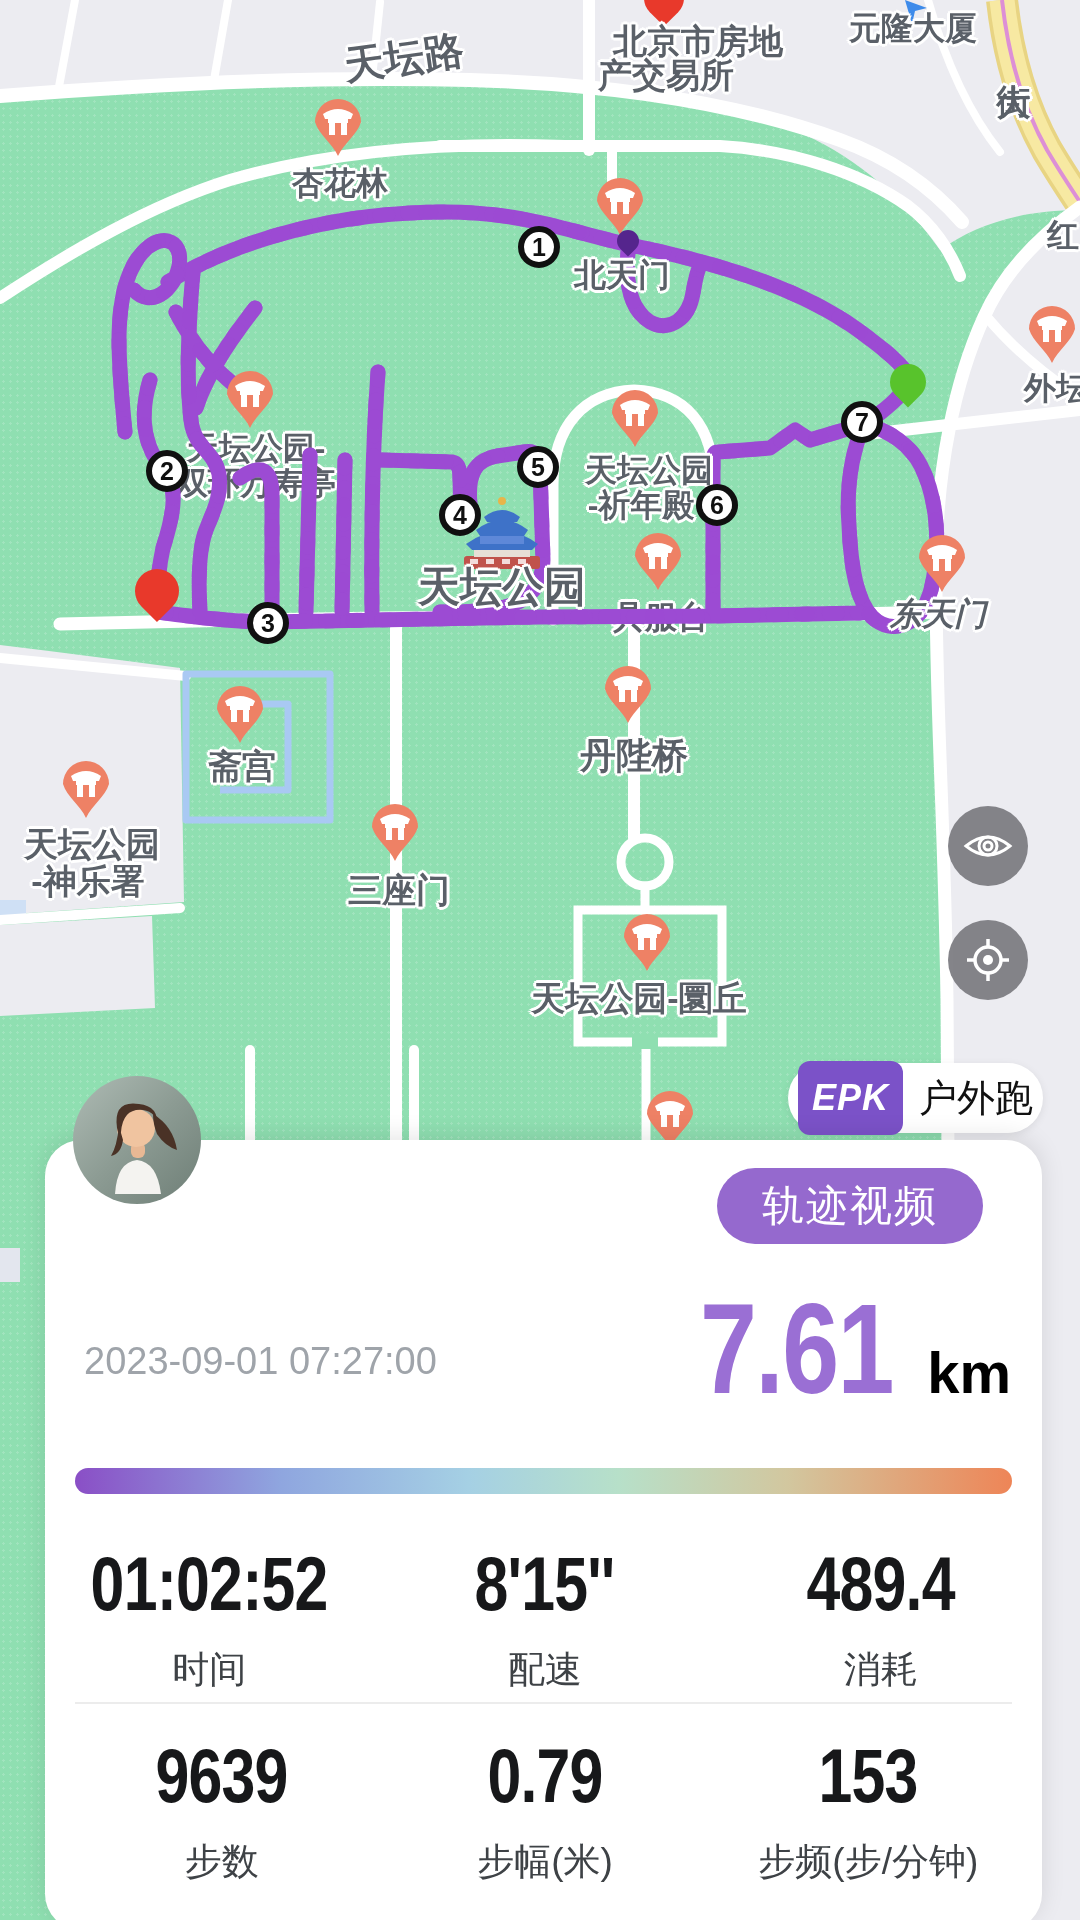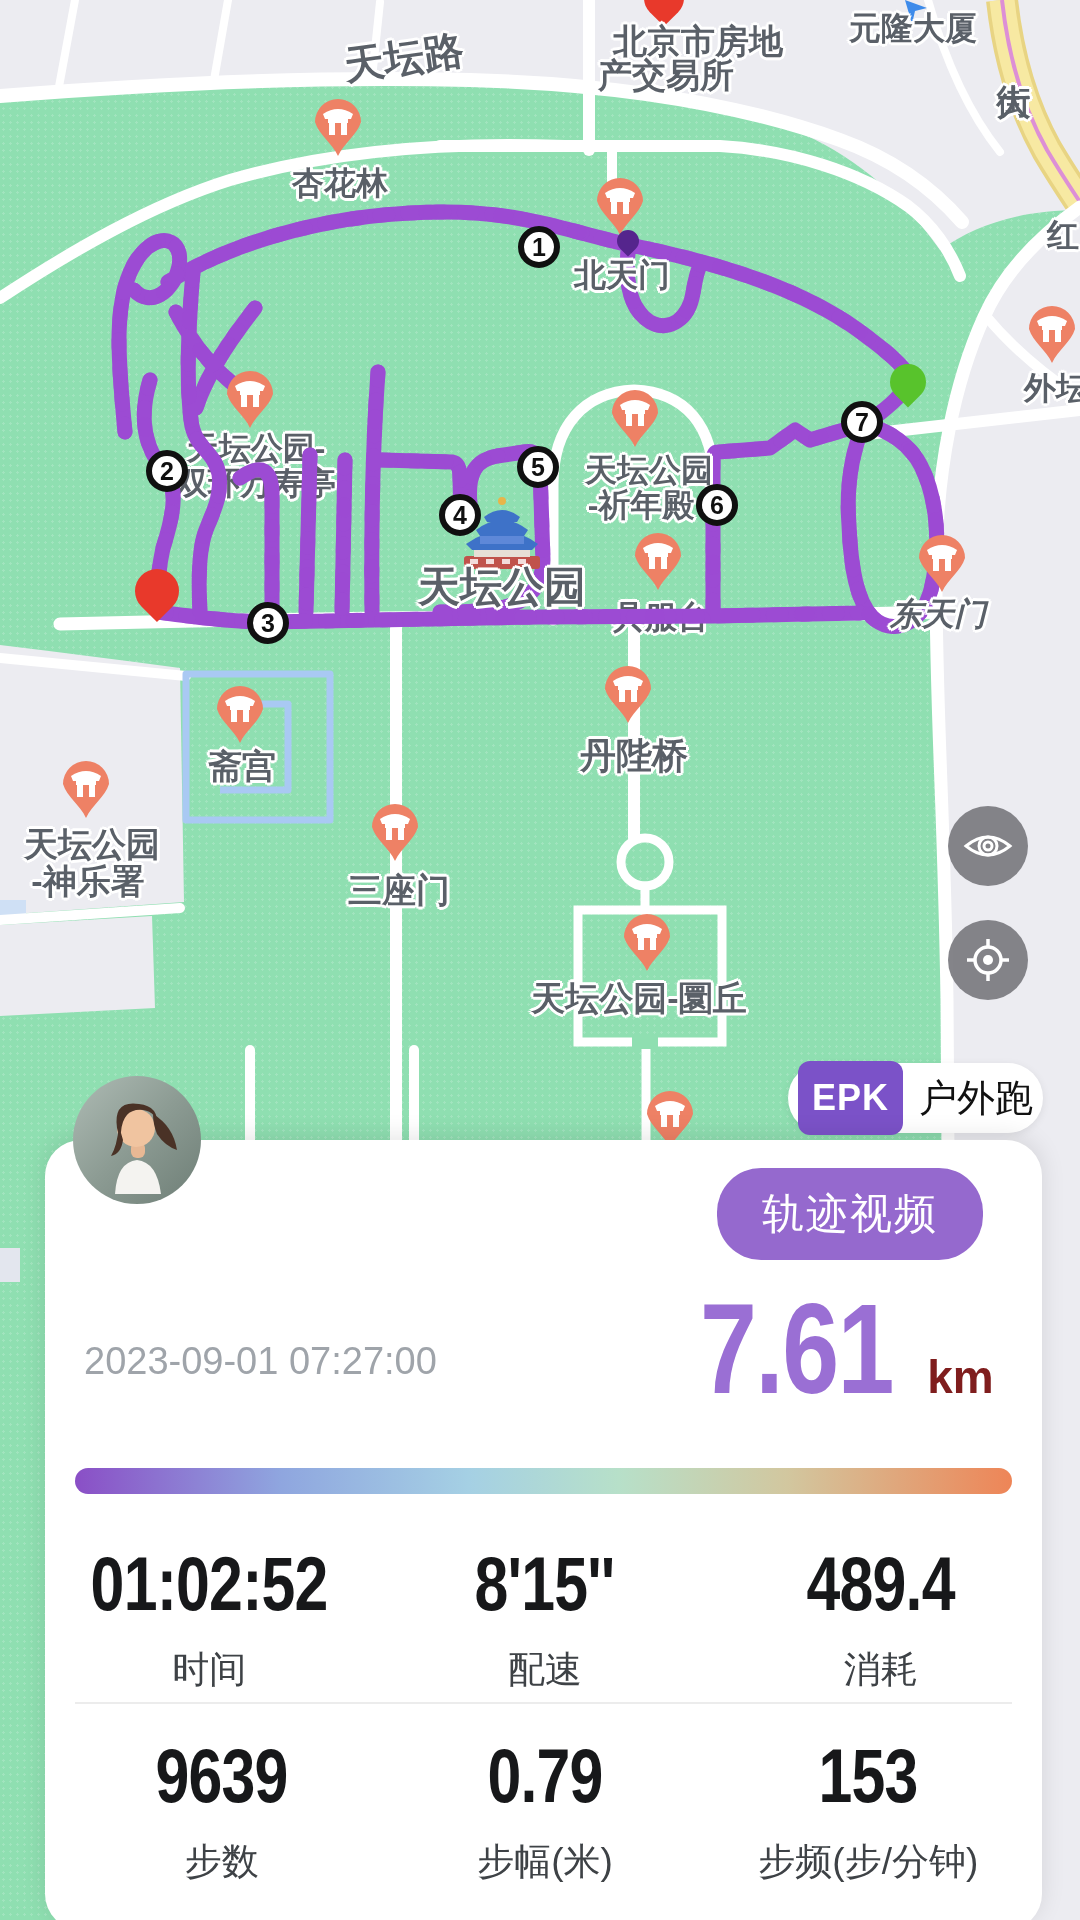--- a/index.html
+++ b/index.html
@@ -22,33 +22,33 @@
   .wp{position:absolute;transform:translate(-50%,-50%);width:30px;height:30px;background:#fff;border:6px solid #101010;border-radius:50%;
       display:flex;align-items:center;justify-content:center;font-size:25px;font-weight:700;color:#101010;z-index:6;}
   
   .drop{position:absolute;border-radius:50% 50% 50% 0;transform:rotate(-45deg);z-index:4;}
   
   .circle-btn{position:absolute;width:80px;height:80px;border-radius:50%;background:rgba(122,122,127,.92);
       display:flex;align-items:center;justify-content:center;z-index:8;}
   
   .epk-badge{position:absolute;left:788px;top:1063px;width:255px;height:70px;background:#fff;border-radius:35px;
       display:flex;align-items:center;justify-content:center;gap:16px;z-index:8;box-shadow:0 2px 8px rgba(0,0,0,.08);}
-  .epk-chip{background:#7B52C8;color:#fff;font-weight:700;font-size:36px;padding:16px 14px;border-radius:12px;letter-spacing:1px;}
+  .epk-chip{background:#7B52C8;color:#fff;font-weight:700;font-style:italic;font-size:36px;padding:16px 14px;border-radius:12px;letter-spacing:1px;}
   .epk-text{font-size:38px;color:#111;font-weight:500;}
   
   .card{position:absolute;left:45px;top:1140px;width:997px;height:790px;background:#fff;border-radius:36px;z-index:9;
       box-shadow:0 -4px 24px rgba(0,0,0,.10);}
   .avatar{position:absolute;left:73px;top:1076px;width:128px;height:128px;border-radius:50%;overflow:hidden;z-index:10;}
   .user-name{position:absolute;left:70px;top:1268px;font-size:42px;color:#303236;font-weight:500;z-index:10;}
   .datetime{position:absolute;left:84px;top:1340px;font-size:38px;color:#9FA4AA;z-index:10;}
-  .video-btn{position:absolute;left:717px;top:1168px;width:266px;height:92px;background:#9569CE;border:none;border-radius:44px;
+  .video-btn{position:absolute;left:717px;top:1168px;width:266px;height:76px;background:#9569CE;border:none;border-radius:44px;
       color:#fff;font-size:42px;font-family:inherit;display:flex;align-items:center;justify-content:center;z-index:10;letter-spacing:2px;}
   .distance{position:absolute;left:700px;top:1275px;width:300px;display:flex;align-items:baseline;justify-content:flex-start;z-index:10;}
   .distance .value{font-size:128px;font-weight:700;color:#9A6FD4;display:inline-block;transform:scaleX(.8);transform-origin:left bottom;letter-spacing:-2px;}
-  .distance .unit{font-size:46px;font-weight:700;color:#7f1d1d;margin-left:-14px;text-align:center;}
+  .distance .unit{font-size:58px;font-weight:700;color:#000000;margin-left:-14px;text-align:center;}
   .grad-bar{position:absolute;left:75px;top:1468px;width:937px;height:26px;border-radius:13px;z-index:10;
       background:linear-gradient(90deg,#8A4FC6 0%,#8FA6DF 22%,#A5D0E4 42%,#B7E0C9 58%,#D2C79F 76%,#EE8557 100%);}
   .stats-row{position:absolute;left:60px;width:970px;display:flex;z-index:10;}
   .stats-row .col{flex:1;text-align:center;}
   .stat-num{font-size:76px;font-weight:700;color:#17181a;display:inline-block;transform:scaleX(.8);letter-spacing:-1px;white-space:nowrap;}
   .stat-label{font-size:37px;color:#3e4246;margin-top:18px;}
   .stats-divider{position:absolute;left:75px;top:1702px;width:937px;height:2px;background:#ececec;z-index:10;}
   .row1{top:1540px;gap:37px;} .row2{top:1732px;}
 </style>
 </head>

